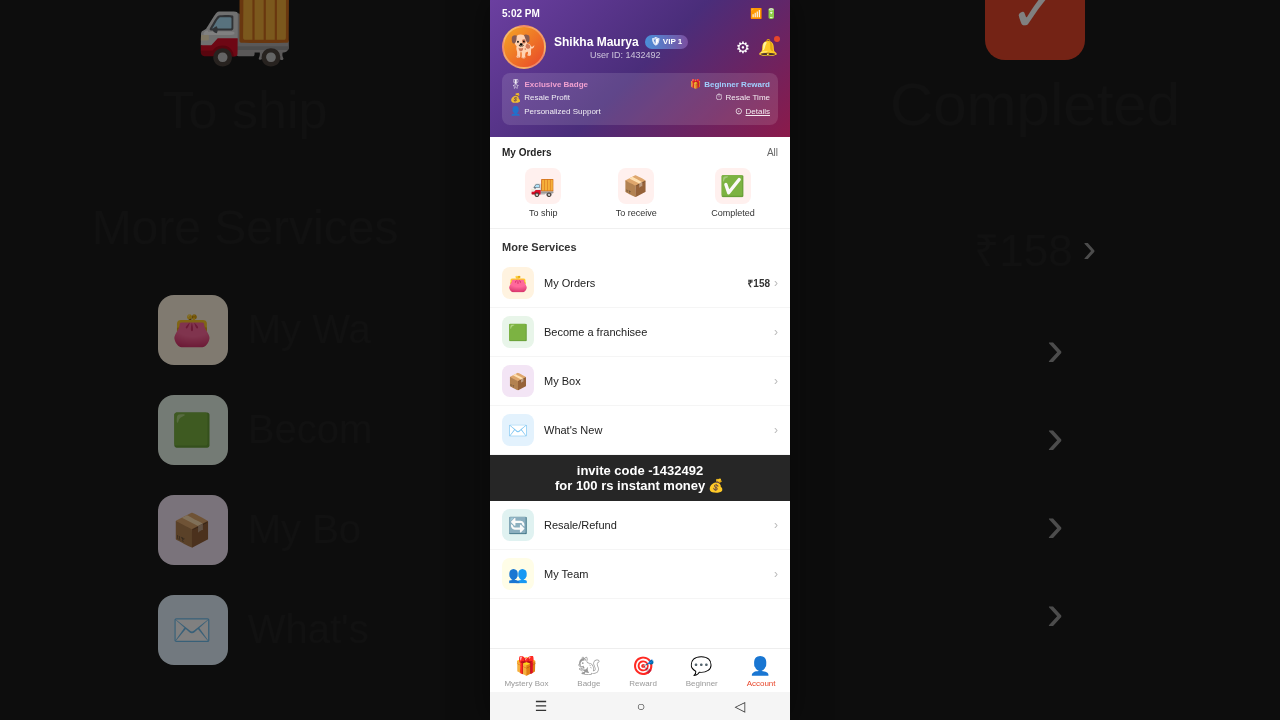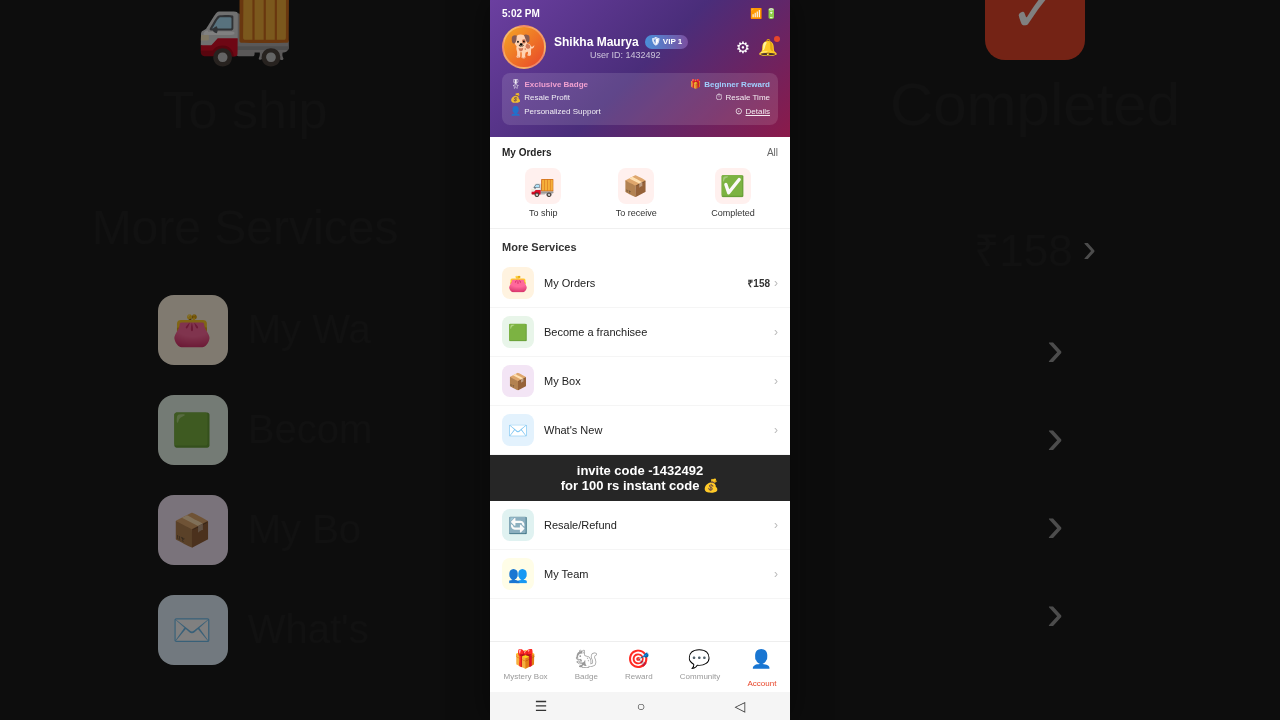--- a/index.html
+++ b/index.html
@@ -428,21 +428,20 @@
     }
     .nav-icon.active {
       color: #e8462a;
     }
     .nav-label {
       font-size: 8px;
       color: #999;
     }
     .nav-label.active {
       color: #e8462a;
-      margin-top: 7px;
     }
 
     
     .android-nav {
       background: #f5f5f5;
       display: flex;
       justify-content: space-around;
       align-items: center;
       padding: 6px 0;
       flex-shrink: 0;
@@ -630,21 +629,21 @@
       </div>
 
       <div class="service-item">
         <div class="service-icon-box icon-blue">✉️</div>
         <span class="service-label">What's New</span>
         <span class="service-chevron">›</span>
       </div>
 
       <div class="invite-banner">
         <div class="invite-text">invite code -1432492</div>
-        <div class="invite-text">for 100 rs instant code 💰</div>
+        <div class="invite-text">for 100 rs instant money 💰</div>
       </div>
 
       <div class="service-item">
         <div class="service-icon-box icon-teal">🔄</div>
         <span class="service-label">Resale/Refund</span>
         <span class="service-chevron">›</span>
       </div>
 
       <div class="service-item">
         <div class="service-icon-box icon-yellow">👥</div>
@@ -662,21 +661,21 @@
     <div class="nav-item">
       <span class="nav-icon">🐿</span>
       <span class="nav-label">Badge</span>
     </div>
     <div class="nav-item">
       <span class="nav-icon">🎯</span>
       <span class="nav-label">Reward</span>
     </div>
     <div class="nav-item">
       <span class="nav-icon">💬</span>
-      <span class="nav-label">Community</span>
+      <span class="nav-label">Beginner</span>
     </div>
     <div class="nav-item">
       <span class="nav-icon active">👤</span>
       <span class="nav-label active">Account</span>
     </div>
   </div>
 
   <div class="android-nav">
     <span class="android-btn">☰</span>
     <span class="android-btn">○</span>

